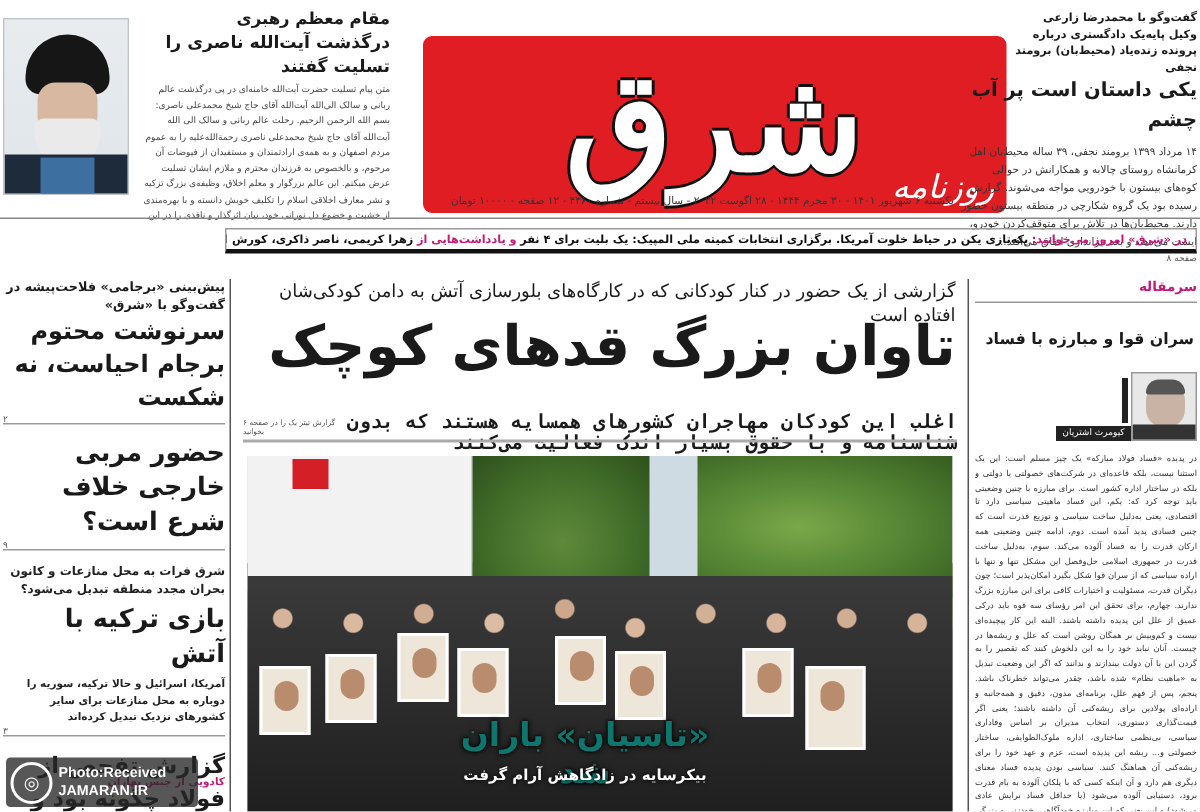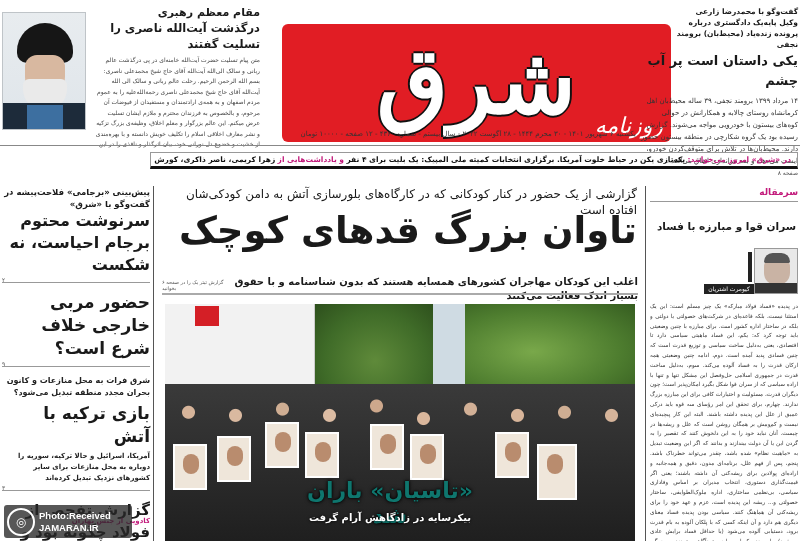--- a/index.html
+++ b/index.html
@@ -76,21 +76,21 @@
     background: rgba(40,40,40,0.78); border-radius: 3px; direction: ltr; color: #fff;
     display: flex; align-items: center; gap: 4px; padding-left: 3px;
   }
   #watermark .circle { width: 28px; height: 28px; border: 2px solid #fff; border-radius: 50%; display: flex; align-items: center; justify-content: center; font-size: 12px; }
   #watermark .txt { font-family: "Liberation Sans", sans-serif; font-size: 9.5px; line-height: 12px; font-weight: bold; }
   #left-teaser-pink { left: 60px; top: 517px; width: 90px; font-size: 7px; color: #c2187a; font-weight: bold; text-align: right; }
 
   
   #lead-kicker { left: 162px; top: 186px; width: 475px; text-align: right; font-size: 12px; font-weight: normal; line-height: 16px; }
   #lead-headline { left: 162px; top: 204px; width: 475px; text-align: right; font-size: 37px; font-weight: bold; line-height: 54px; letter-spacing: -1px; }
-  #lead-deck { left: 210px; top: 275px; width: 428px; text-align: right; font-size: 10px; font-weight: bold; line-height: 14px; }
+  #lead-deck { left: 210px; top: 275px; width: 428px; text-align: right; font-size: 13px; font-weight: bold; line-height: 14px; font-family: Liberation Mono, monospace; }
   #lead-ref { left: 162px; top: 279px; width: 70px; text-align: left; font-size: 5px; color: #555; }
   #rule-center { left: 162px; top: 293px; width: 476px; height: 2px; background: #aaa; }
 
   #photo {
     left: 165px; top: 304px; width: 470px; height: 237px; overflow: hidden;
     background: linear-gradient(180deg, #c9d6df 0%, #cfd8dc 30%, #4b5a3a 30%, #3c4a2e 48%, #2a2a2a 50%, #242424 100%);
   }
   #photo .building { position: absolute; left: 0; top: 0; width: 150px; height: 90px; background: #f2f2f2; border-right: 1px solid #ccc; }
   #photo .building .sign { position: absolute; left: 30px; top: 2px; width: 24px; height: 20px; background: #d41f26; }
   #photo .trees1 { position: absolute; left: 150px; top: 0; width: 120px; height: 95px; background: radial-gradient(ellipse at 50% 60%, #5f8a3a 0%, #3f6b28 60%, #2d4f1c 100%); }

